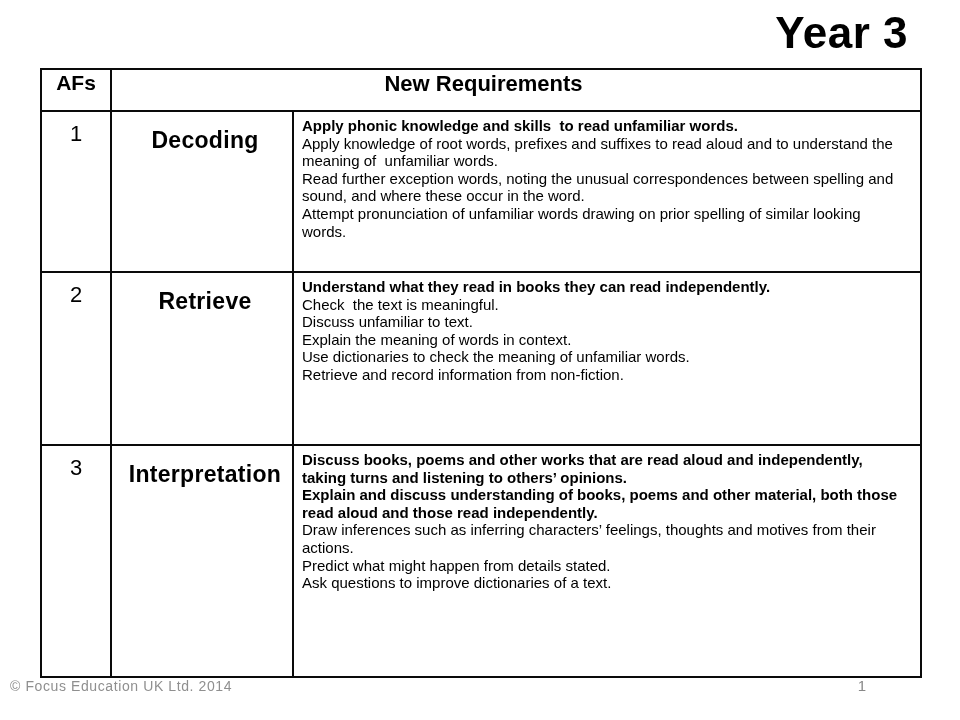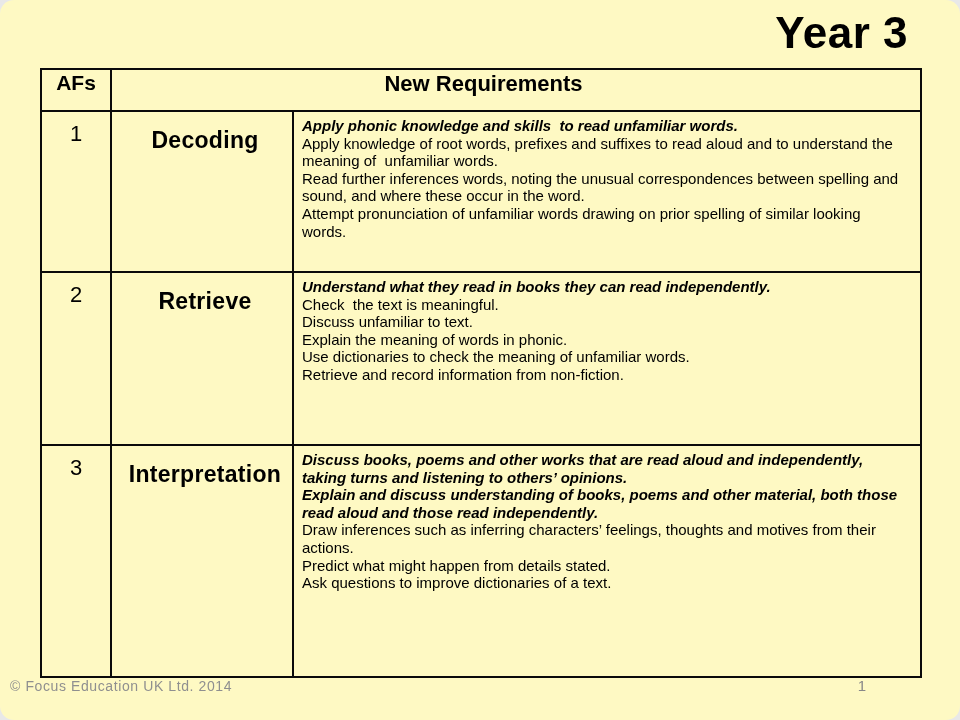--- a/index.html
+++ b/index.html
@@ -1,25 +1,24 @@
 <!DOCTYPE html>
 <html><head>
 <meta charset="utf-8">
 <style>
   html, body { margin: 0; padding: 0; background: #e8e8e8; }
   .page {
     position: relative;
     width: 960px;
     height: 720px;
-    background: #fef9c3;
+    background: #ffffff;
     font-family: "Liberation Sans", sans-serif;
     color: #000000;
     overflow: hidden;
     margin: 0 auto;
-    border-radius: 14px;
   }
   .title {
     position: absolute;
     top: 8px;
     right: 52px;
     font-size: 44px;
     font-weight: bold;
     letter-spacing: 0.5px;
   }
   table.req-table {
@@ -61,21 +60,21 @@
     padding: 15px 4px 0 10px;
     letter-spacing: 0.3px;
     text-align: center;
   }
   td.reqs {
     padding: 5px 16px 0 8px;
     font-size: 15px;
     line-height: 17.6px;
   }
   .line { white-space: pre-wrap; }
-  .line.bold { font-weight: bold; font-style: italic; }
+  .line.bold { font-weight: bold; }
   tr.r1 td { height: 144px; }
   tr.r2 td { height: 156px; }
   tr.r3 td { height: 215px; }
   .footer {
     position: absolute;
     left: 0;
     bottom: 26px;
     width: 100%;
     text-align: left;
     color: #8f8f8f;
@@ -109,33 +108,33 @@
         <th class="af-h">AFs</th>
         <th class="req-h" colspan="2">New Requirements</th>
       </tr>
 
       <tr class="r1">
         <td class="af">1</td>
         <td class="strand">Decoding</td>
         <td class="reqs">
           <div class="line bold">Apply phonic knowledge and skills  to read unfamiliar words.</div>
           <div class="line">Apply knowledge of root words, prefixes and suffixes to read aloud and to understand the meaning of  unfamiliar words.</div>
-          <div class="line">Read further inferences words, noting the unusual correspondences between spelling and sound, and where these occur in the word.</div>
+          <div class="line">Read further exception words, noting the unusual correspondences between spelling and sound, and where these occur in the word.</div>
           <div class="line">Attempt pronunciation of unfamiliar words drawing on prior spelling of similar looking words.</div>
         </td>
       </tr>
 
       <tr class="r2">
         <td class="af">2</td>
         <td class="strand">Retrieve</td>
         <td class="reqs">
           <div class="line bold">Understand what they read in books they can read independently.</div>
           <div class="line">Check  the text is meaningful.</div>
           <div class="line">Discuss unfamiliar to text.</div>
-          <div class="line">Explain the meaning of words in phonic.</div>
+          <div class="line">Explain the meaning of words in context.</div>
           <div class="line">Use dictionaries to check the meaning of unfamiliar words.</div>
           <div class="line">Retrieve and record information from non-fiction.</div>
         </td>
       </tr>
 
       <tr class="r3">
         <td class="af">3</td>
         <td class="strand">Interpretation</td>
         <td class="reqs">
           <div class="line bold">Discuss books, poems and other works that are read aloud and independently, taking turns and listening to others’ opinions.</div>

